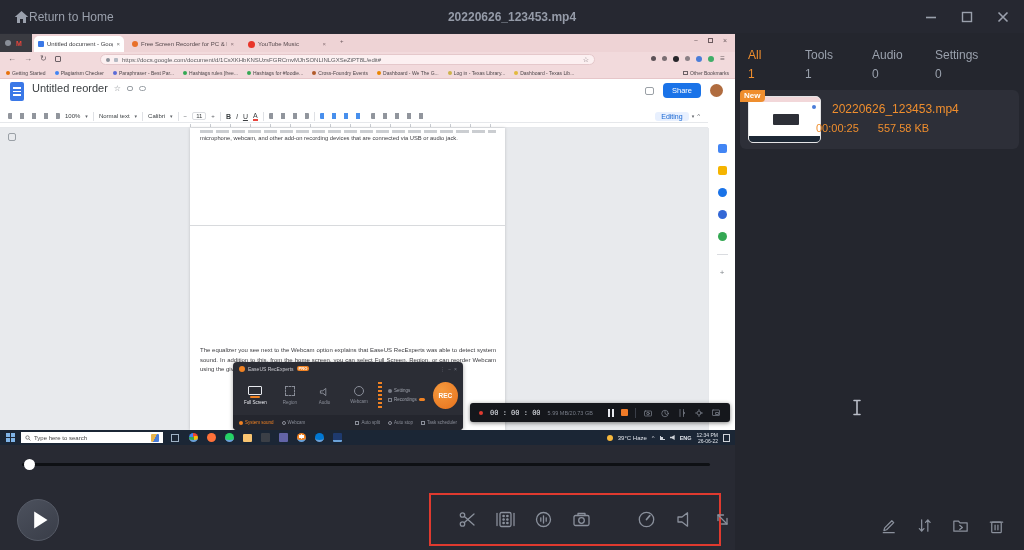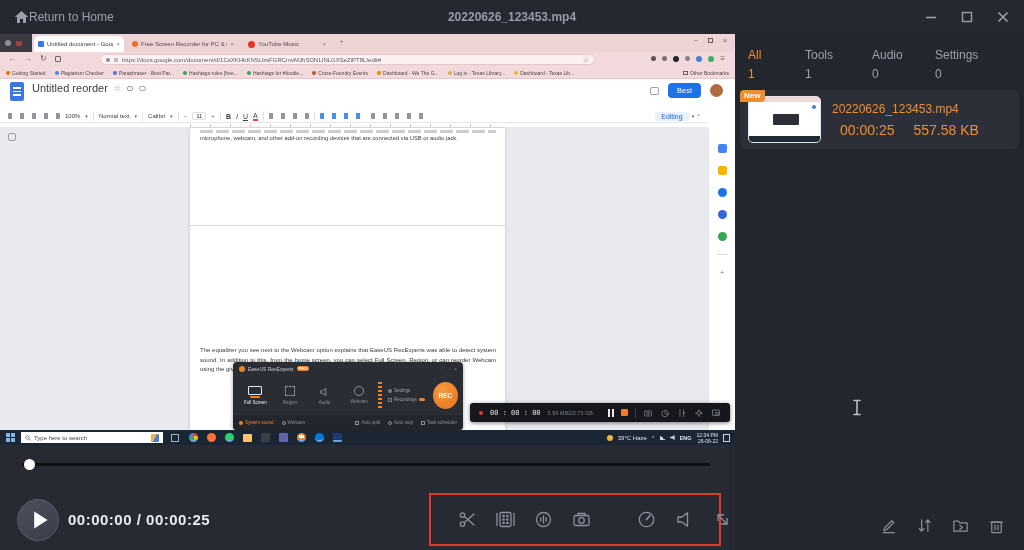--- a/index.html
+++ b/index.html
@@ -47,21 +47,21 @@
 
   
   .sidebar{position:absolute;left:735px;top:33px;width:289px;height:517px;background:#24262e}
   .stab{position:absolute;cursor:pointer;font-size:12px;color:#9aa1ad}
   .stab .cnt{margin-top:5px}
   .stab.active{color:#ef8e2e}
   .fitem{position:absolute;left:5px;top:57px;width:279px;height:59px;background:#2d2f38;border-radius:6px;cursor:pointer}
   .fthumb{position:absolute;left:8px;top:6px;width:73px;height:47px;background:#fff;border-radius:5px;border:1px solid #e4e4e6;overflow:hidden}
   .fbadge{position:absolute;left:0;top:0;background:#ef8e2e;color:#fff;font-size:8px;font-weight:bold;padding:1px 5px 2px 4px;border-radius:4px 0 4px 0;z-index:2}
   .fname{position:absolute;left:92px;top:12px;color:#ef8e2e;font-size:12px}
-  .fmeta{position:absolute;left:100px;top:32px;color:#ef8e2e;font-size:14px}
+  .fmeta{position:absolute;left:76px;top:32px;color:#ef8e2e;font-size:11px}
   .sactions{position:absolute;right:18px;bottom:15px;display:flex;gap:17px}
   .sactions span{cursor:pointer;display:flex}
 </style>
 </head>
 <body>
 
 <div class="app">
 
   <header class="titlebar">
     <div class="tb-left">
@@ -194,21 +194,21 @@
           <div style="margin:2px 3px 0;height:1.5px;background:#fff"></div>
       </div>
       <div class="abs row" style="left:32px;top:3px;gap:6px">
         <span style="font-size:11px;color:#3c4043">Untitled reorder</span>
         <span style="font-size:8px;color:#80868b">☆</span>
         <span class="gblob" style="width:6px;height:5px"></span>
         <span class="gblob" style="width:7px;height:5px;border-radius:3px"></span>
       </div>
       <div class="abs row" style="right:12px;top:4px;gap:9px">
         <span class="gblob" style="width:9px;height:8px;border-radius:2px"></span>
-        <span style="background:#1a73e8;color:#fff;font-size:7.5px;padding:3px 9px;border-radius:4px">Best</span>
+        <span style="background:#1a73e8;color:#fff;font-size:7.5px;padding:3px 9px;border-radius:4px">Share</span>
         <span class="dot" style="width:13px;height:13px;background:#b06c3f"></span>
       </div>
     </div>
 
     <div class="abs row" style="left:0;top:76px;width:708px;height:13px;background:#fff;border-bottom:1px solid #e6e8eb;padding:0 8px;gap:5px">
       <div class="blobrow" style="width:52px"></div>
       <span class="tiny6" style="color:#3c4043">100%</span>
       <span class="tiny5" style="color:#5f6368">▾</span>
       <i class="sep"></i>
       <span class="tiny6" style="color:#3c4043">Normal text</span>
@@ -407,21 +407,20 @@
 
   <div class="player">
     <div class="seek">
       <div class="thumb"></div>
     </div>
     <div class="play">
       <svg width="42" height="42" viewBox="0 0 42 42">
           <polygon points="17,12 31,21 17,30" fill="#ffffff"></polygon>
         </svg>
     </div>
-    <div class="ptime">00:00:00 / 00:00:25</div>
 
     <div class="tools">
       <span class="tool">
         <svg width="21" height="21" viewBox="0 0 21 21" class="ic">
             <circle cx="5.5" cy="6" r="2.2"></circle>
             <circle cx="5.5" cy="15" r="2.2"></circle>
             <line x1="7.4" y1="7.5" x2="17" y2="16"></line>
             <line x1="7.4" y1="13.5" x2="17" y2="5"></line>
           </svg>
       </span>

